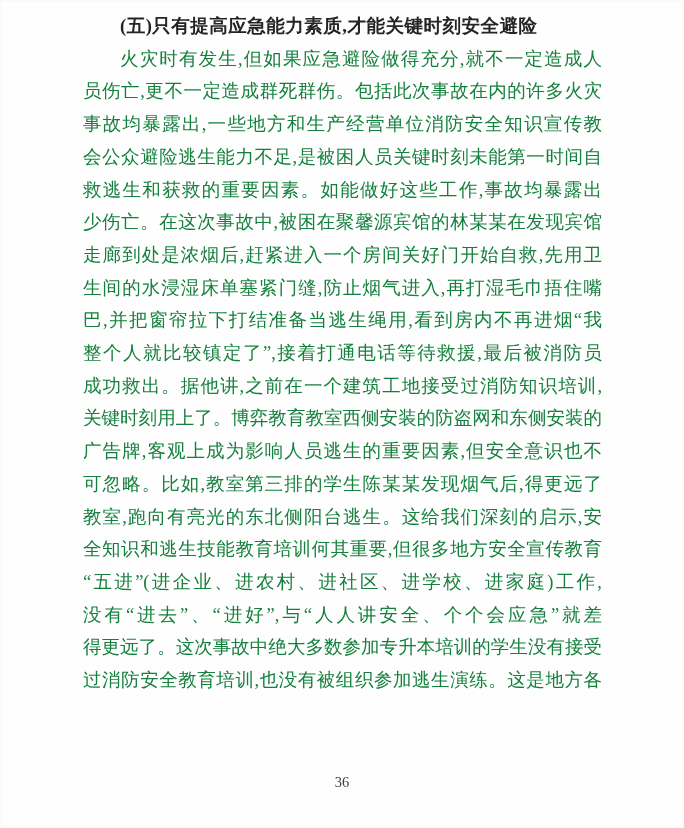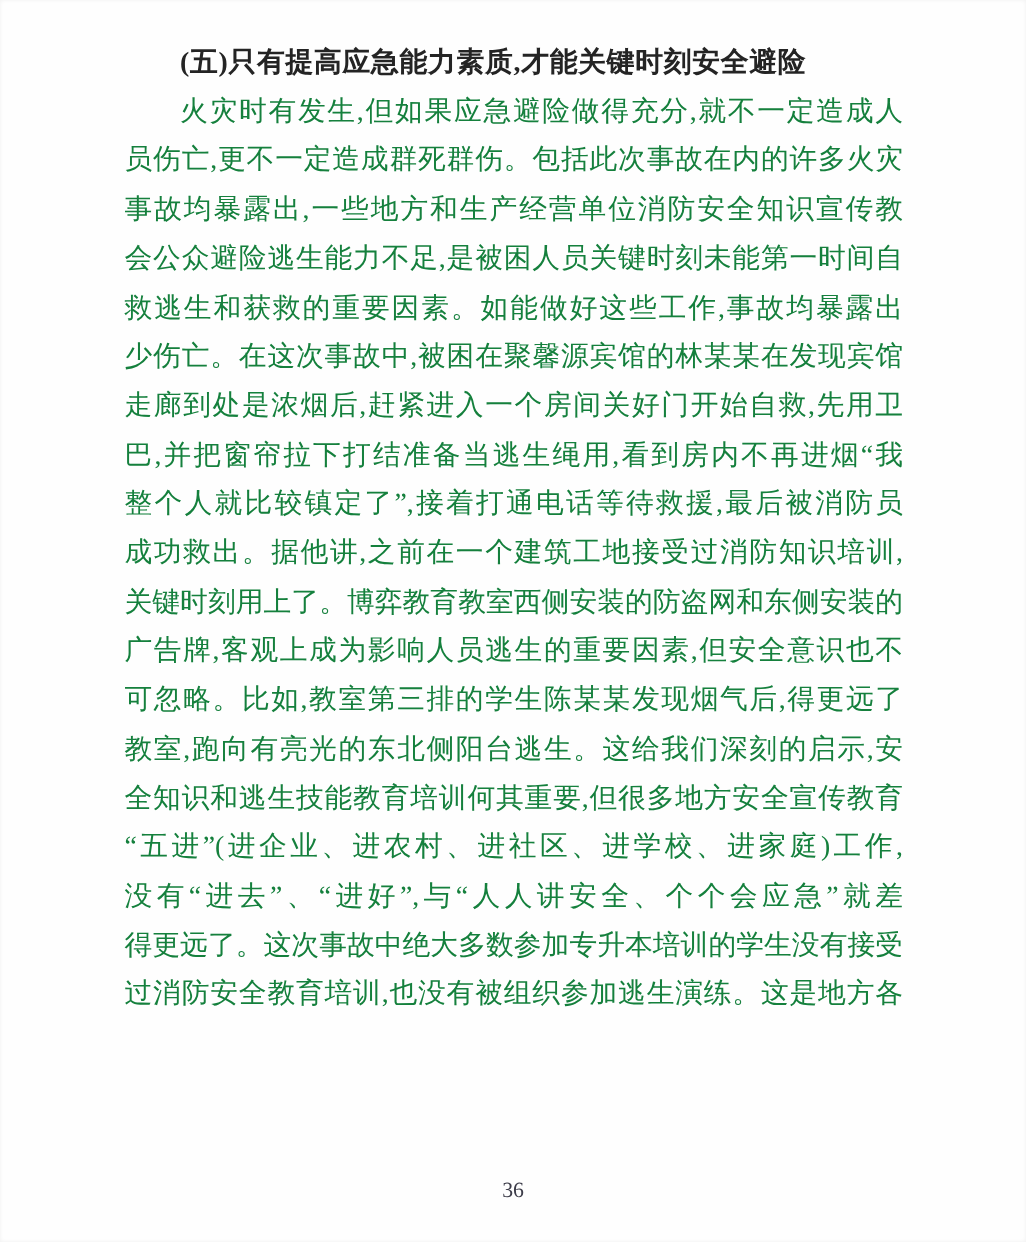--- a/index.html
+++ b/index.html
@@ -13,21 +13,21 @@
     height: 828px;
     background: #fefefe;
     overflow: hidden;
     font-family: "Liberation Serif", "DejaVu Serif", serif;
     color: #2e2e2e;
     box-shadow: inset 0 0 3px rgba(0,0,0,0.06);
   }
   .content {
     position: absolute;
     left: 83px;
-    top: 26px;
+    top: 10px;
     width: 519px;
   }
   .heading {
     font-size: 18.5px;
     font-weight: bold;
     line-height: 32.7px;
     text-indent: 2em;
     color: #242424;
     white-space: nowrap;
     letter-spacing: 0.5px;
@@ -50,37 +50,37 @@
   }
   .page-number {
     position: absolute;
     left: 0;
     right: 0;
     top: 774px;
     text-align: center;
     font-size: 14.5px;
     color: #3d3d4a;
     font-family: "Liberation Serif", "DejaVu Serif", serif;
-    margin-top: 12px;
   }
 </style>
 </head>
 <body>
 
 <div class="page">
   <div class="content">
     <div class="heading">(五)只有提高应急能力素质,才能关键时刻安全避险</div>
     <div class="para">
       <div class="t-line">火灾时有发生,但如果应急避险做得充分,就不一定造成人</div>
         <div class="t-line">员伤亡,更不一定造成群死群伤。包括此次事故在内的许多火灾</div>
         <div class="t-line">事故均暴露出,一些地方和生产经营单位消防安全知识宣传教</div>
         <div class="t-line">会公众避险逃生能力不足,是被困人员关键时刻未能第一时间自</div>
         <div class="t-line">救逃生和获救的重要因素。如能做好这些工作,事故均暴露出</div>
         <div class="t-line">少伤亡。在这次事故中,被困在聚馨源宾馆的林某某在发现宾馆</div>
         <div class="t-line">走廊到处是浓烟后,赶紧进入一个房间关好门开始自救,先用卫</div>
+        <div class="t-line">生间的水浸湿床单塞紧门缝,防止烟气进入,再打湿毛巾捂住嘴</div>
         <div class="t-line">巴,并把窗帘拉下打结准备当逃生绳用,看到房内不再进烟“我</div>
         <div class="t-line">整个人就比较镇定了”,接着打通电话等待救援,最后被消防员</div>
         <div class="t-line">成功救出。据他讲,之前在一个建筑工地接受过消防知识培训,</div>
         <div class="t-line">关键时刻用上了。博弈教育教室西侧安装的防盗网和东侧安装的</div>
         <div class="t-line">广告牌,客观上成为影响人员逃生的重要因素,但安全意识也不</div>
         <div class="t-line">可忽略。比如,教室第三排的学生陈某某发现烟气后,得更远了</div>
         <div class="t-line">教室,跑向有亮光的东北侧阳台逃生。这给我们深刻的启示,安</div>
         <div class="t-line">全知识和逃生技能教育培训何其重要,但很多地方安全宣传教育</div>
         <div class="t-line">“五进”(进企业、进农村、进社区、进学校、进家庭)工作,</div>
         <div class="t-line">没有“进去”、“进好”,与“人人讲安全、个个会应急”就差</div>

